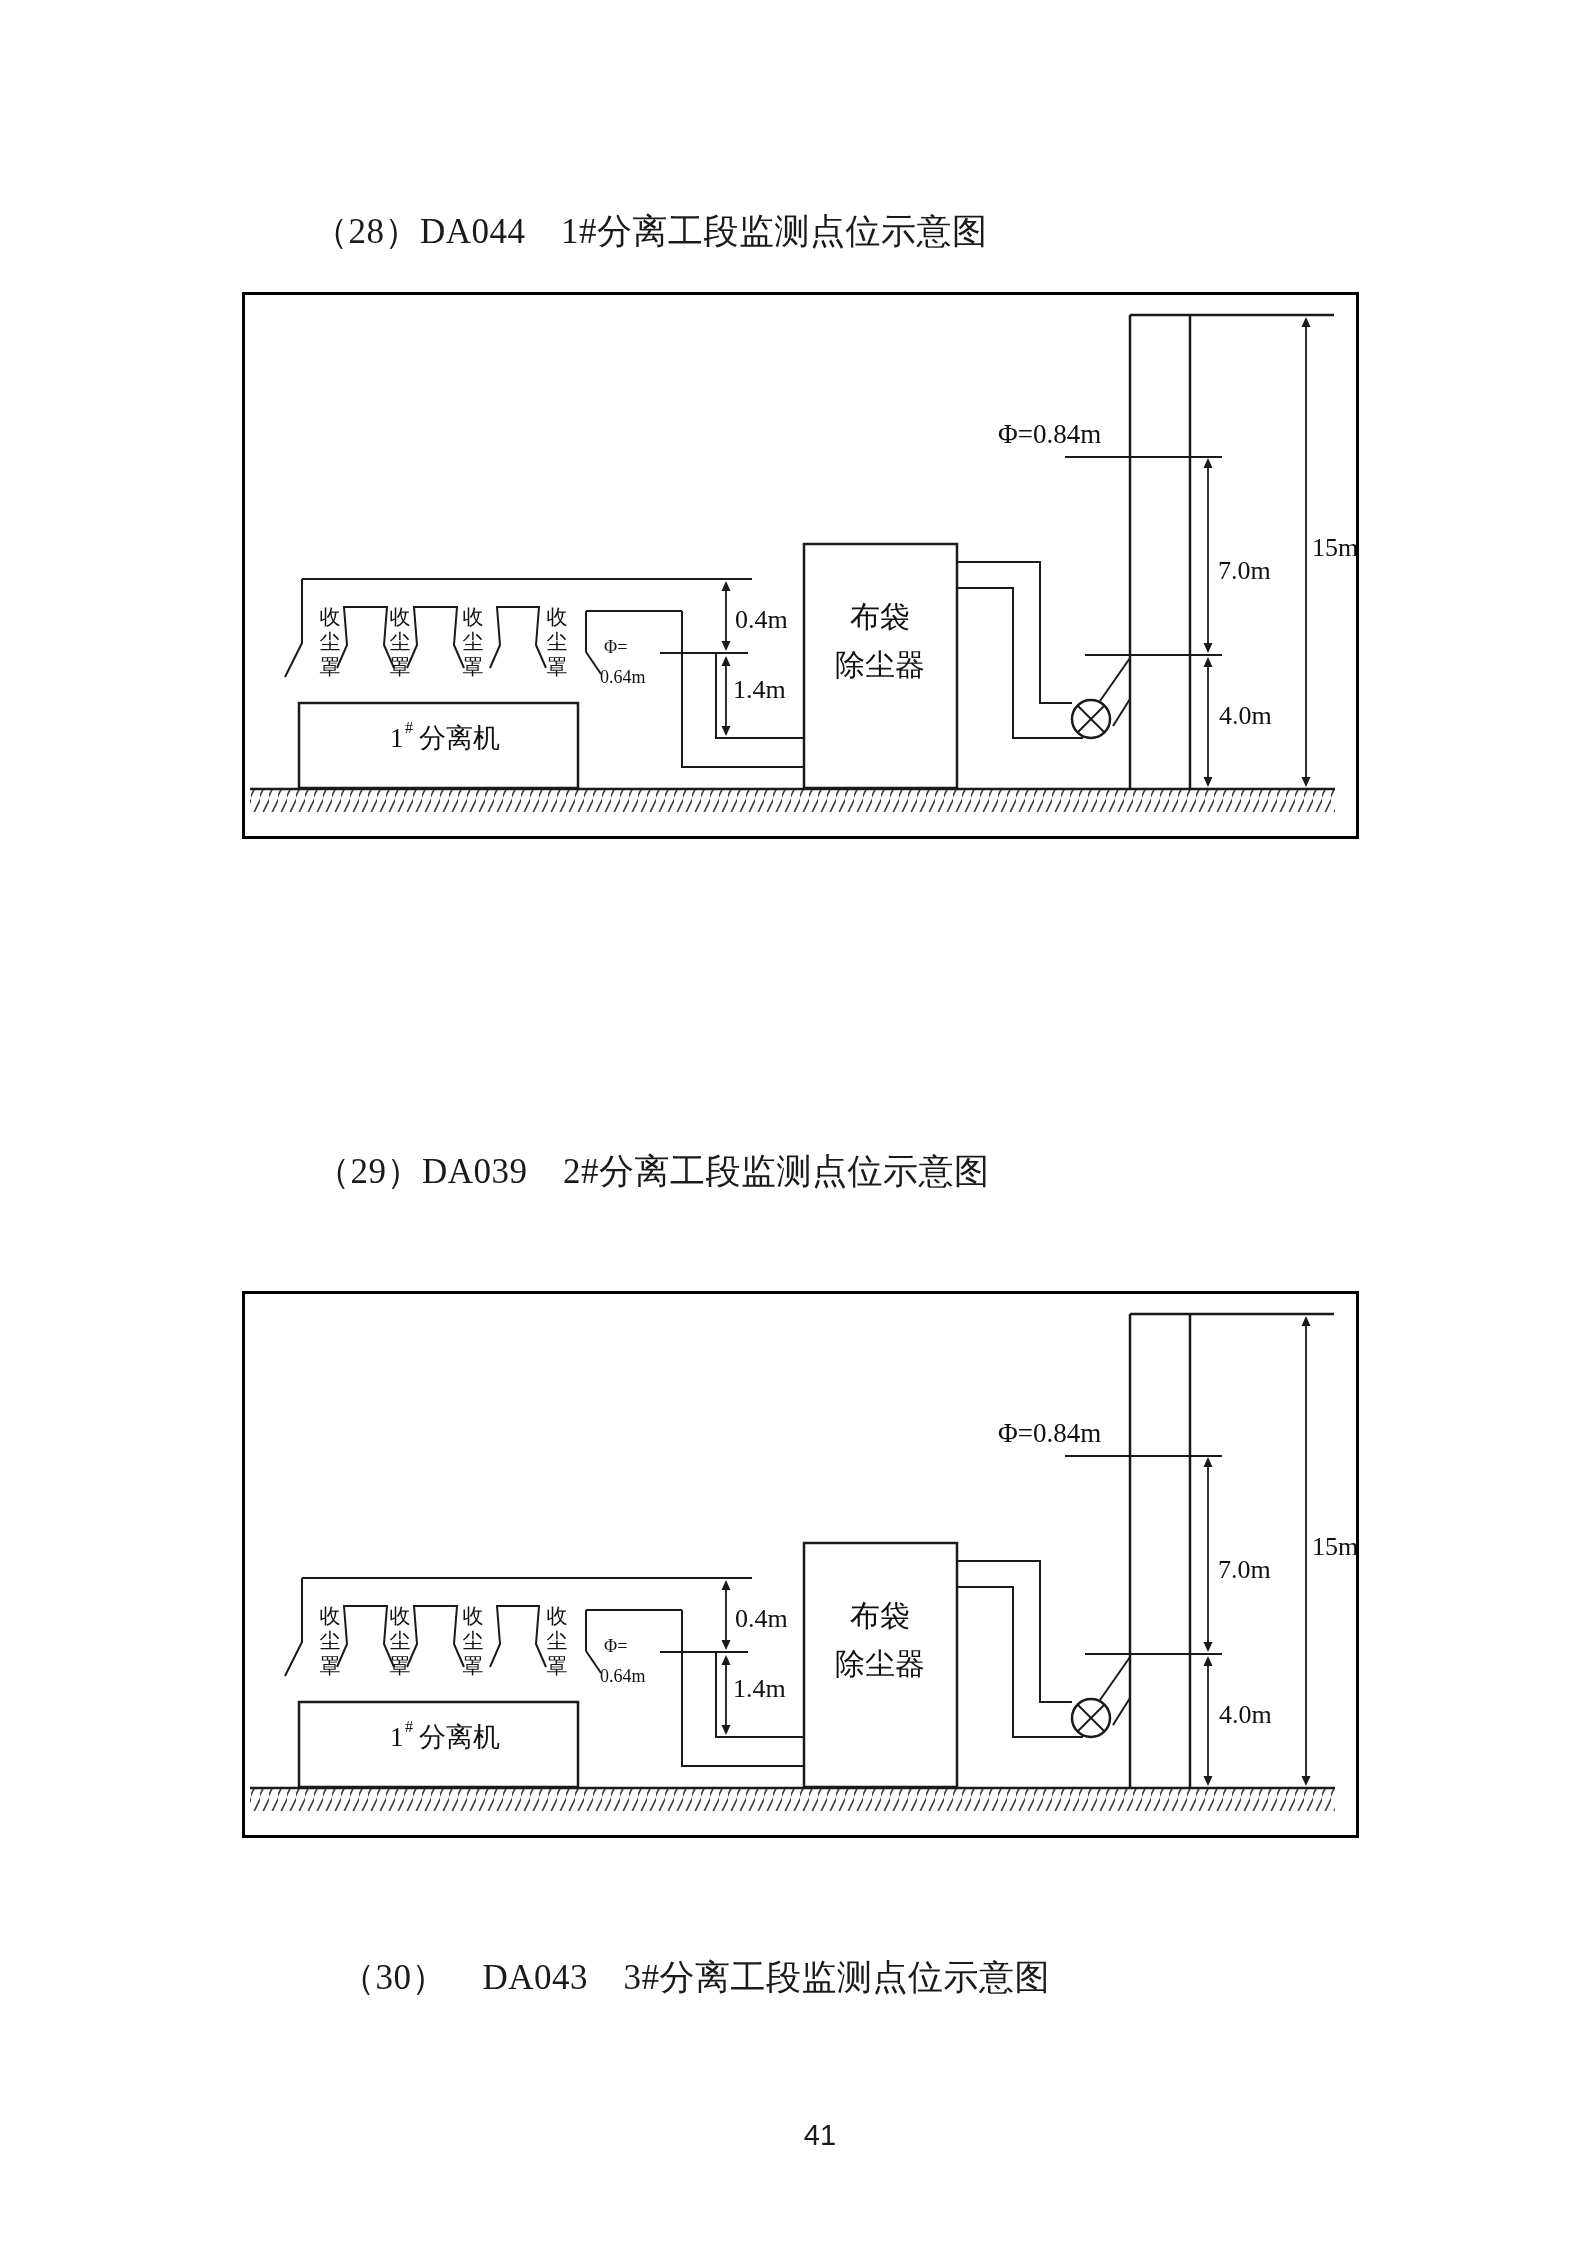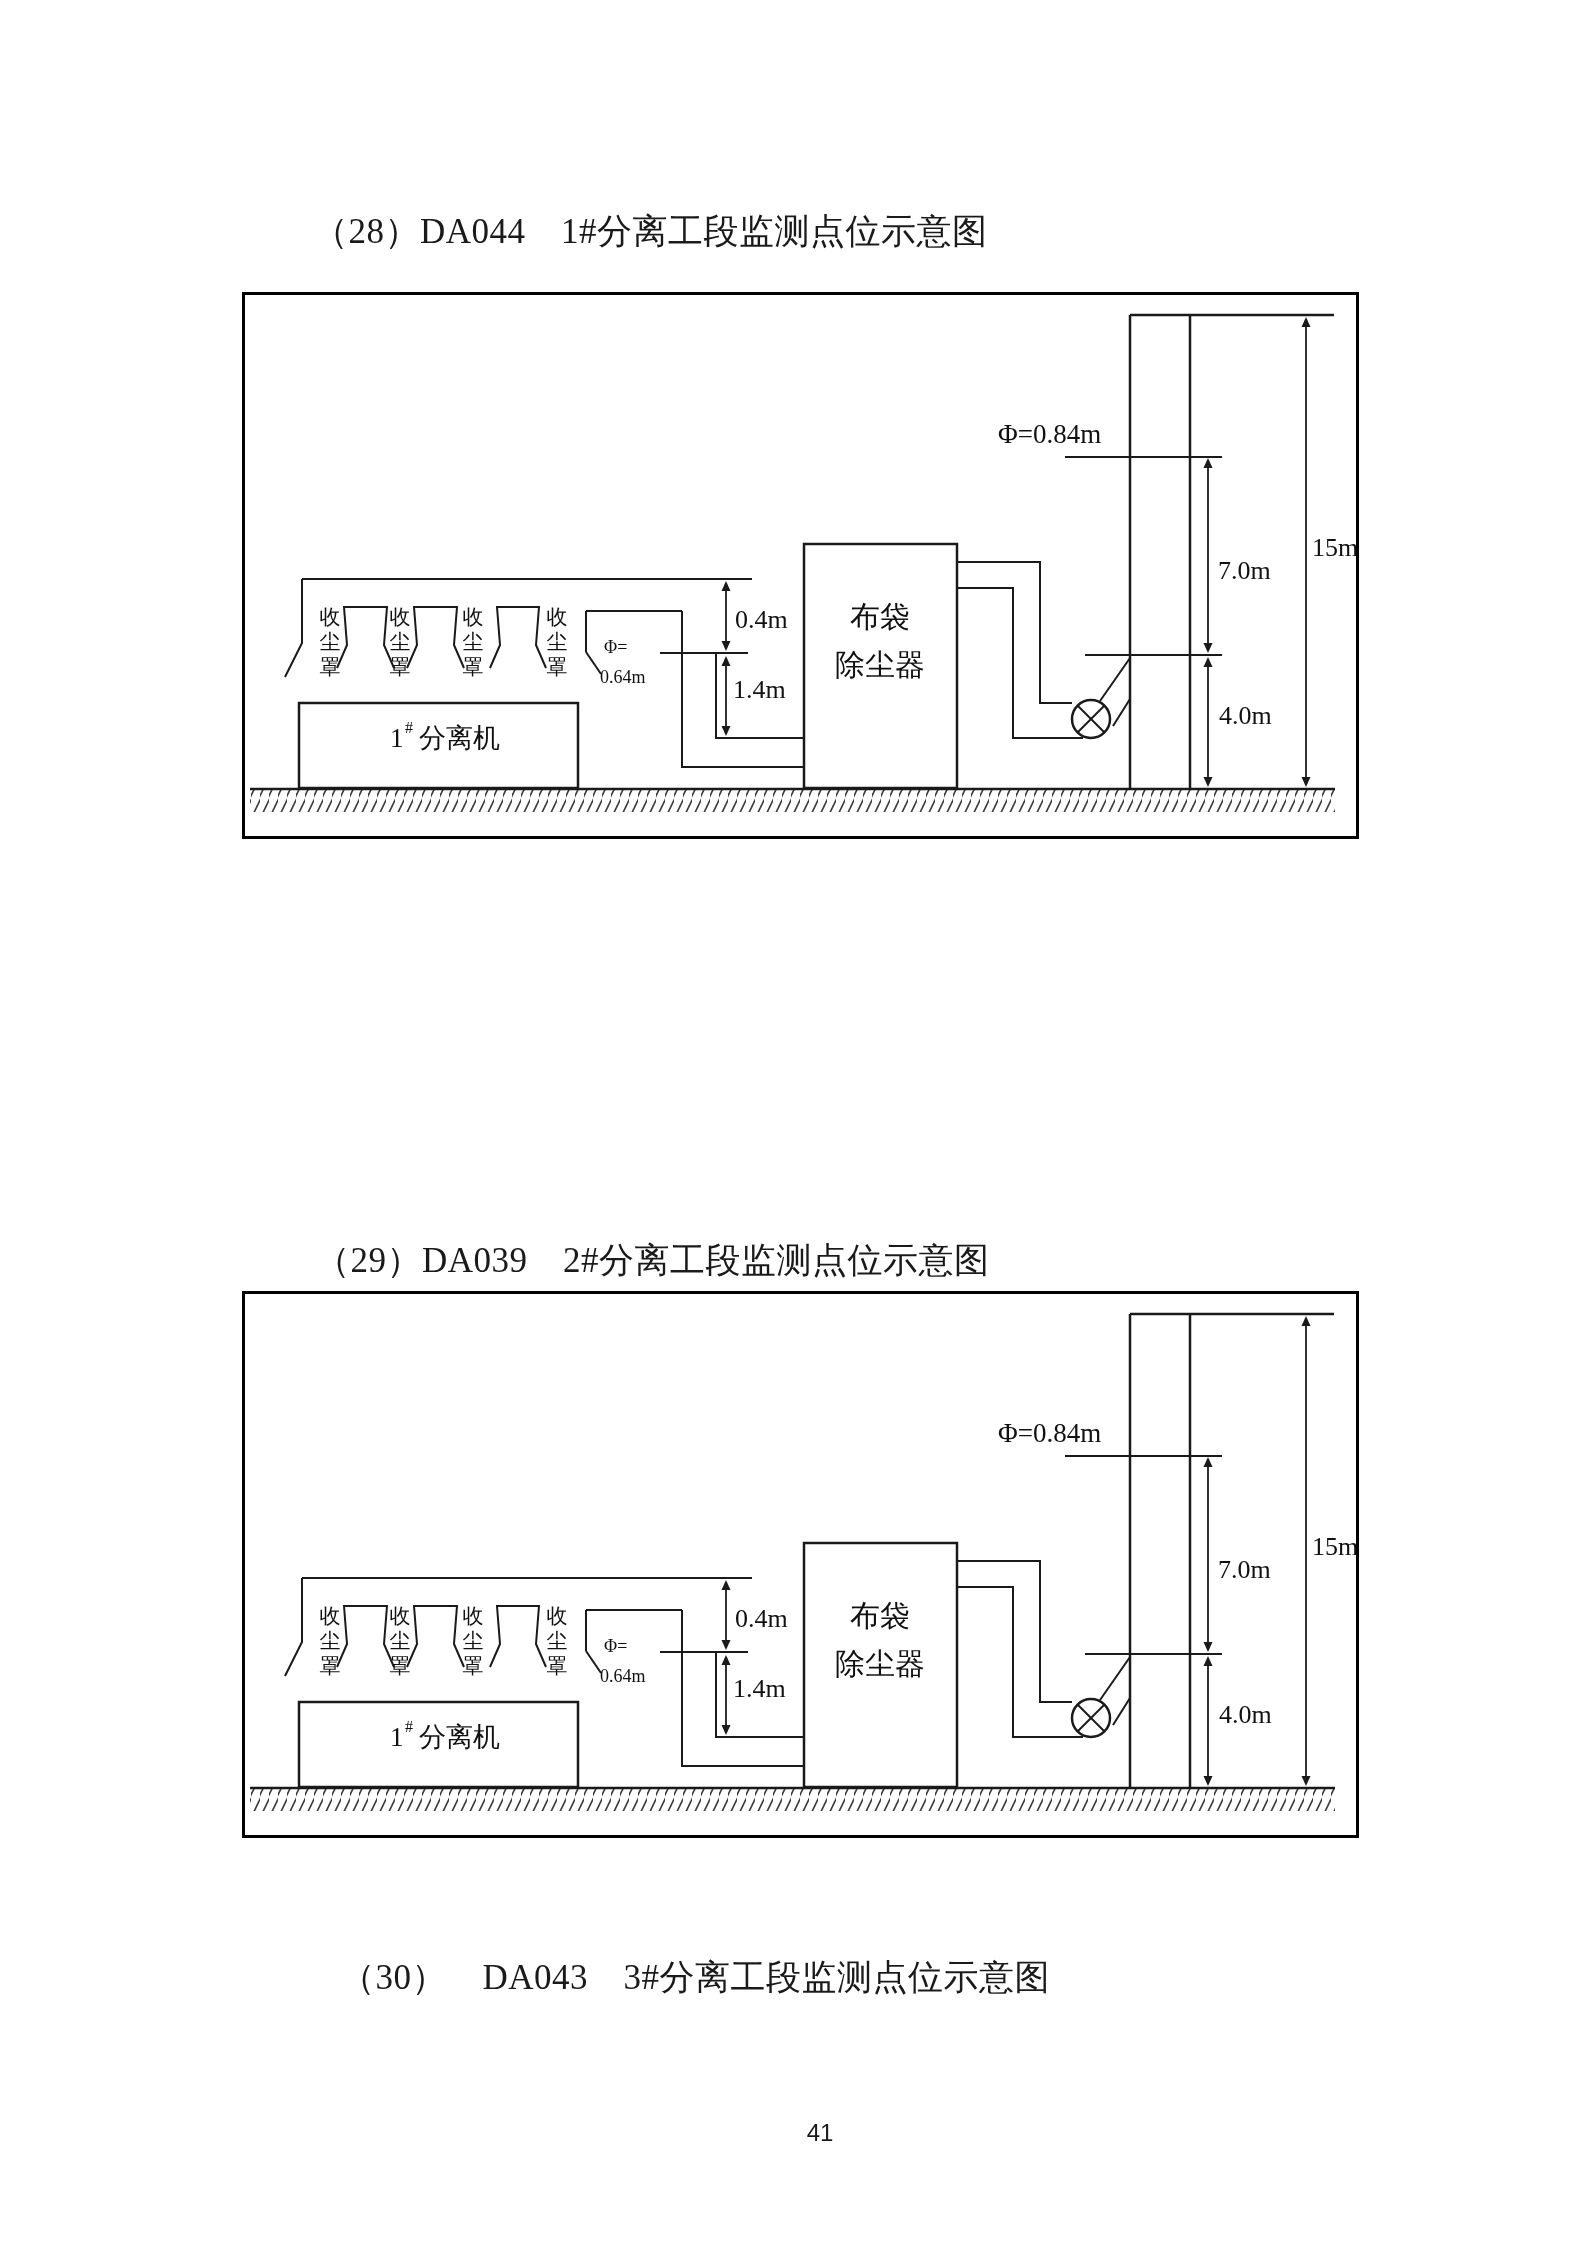--- a/index.html
+++ b/index.html
@@ -9,21 +9,21 @@
     overflow:hidden;
   }
   .heading{
     position:absolute;font-size:35px;line-height:40px;white-space:pre;
     color:#1a1a1a;letter-spacing:0.5px;text-align:right;
   }
   .figure{position:absolute;left:242px;width:1117px;height:547px;}
   .figure svg{display:block;width:100%;height:100%;}
   .pagenum{
     position:absolute;top:2119px;left:750px;width:140px;text-align:center;
-    font-size:24px;font-family:"Liberation Sans","DejaVu Sans",sans-serif;color:#1a1a1a;
+    font-size:29px;font-family:"Liberation Sans","DejaVu Sans",sans-serif;color:#1a1a1a;
   }
   
   .frame{fill:#ffffff;stroke:#000000;stroke-width:3;}
   .box{fill:#ffffff;stroke:#1a1a1a;stroke-width:2.5;}
   .ln2{fill:none;stroke:#1a1a1a;stroke-width:2;}
   .ln25{fill:none;stroke:#1a1a1a;stroke-width:2.5;}
   .fw{fill:#ffffff;stroke:#1a1a1a;stroke-width:2.5;}
   .dim{fill:none;stroke:#1a1a1a;stroke-width:1.8;}
   .tri{fill:#1a1a1a;stroke:none;}
   svg text{fill:#111;font-family:"Liberation Serif","DejaVu Serif",serif;}
@@ -156,21 +156,21 @@
         <text x="977" y="432" class="t26">4.0m</text>
 
         <line x1="1064" y1="27" x2="1064" y2="493" class="dim"></line>
         <path d="M1064,25 l-4.5,10 l9,0 z" class="tri"></path>
         <path d="M1064,495 l-4.5,-10 l9,0 z" class="tri"></path>
         <text x="1070" y="264" class="t26">15m</text>
       </g>
     </svg>
   </div>
 
-  <div class="heading" style="left:315px;top:1241px;">（29）DA039　2#分离工段监测点位示意图</div>
+  <div class="heading" style="left:315px;top:1152px;">（29）DA039　2#分离工段监测点位示意图</div>
 
   <div class="figure" style="top:1291px;">
     <svg viewBox="0 0 1117 547" xmlns="http://www.w3.org/2000/svg">
       <defs>
         <pattern id="hatch1" width="9" height="23" patternUnits="userSpaceOnUse">
           <line x1="-2" y1="25" x2="11" y2="-2" stroke="#3a3a3a" stroke-width="1.6"></line>
         </pattern>
       </defs>
 
       <rect class="frame" x="1.5" y="1.5" width="1114" height="544"></rect>

